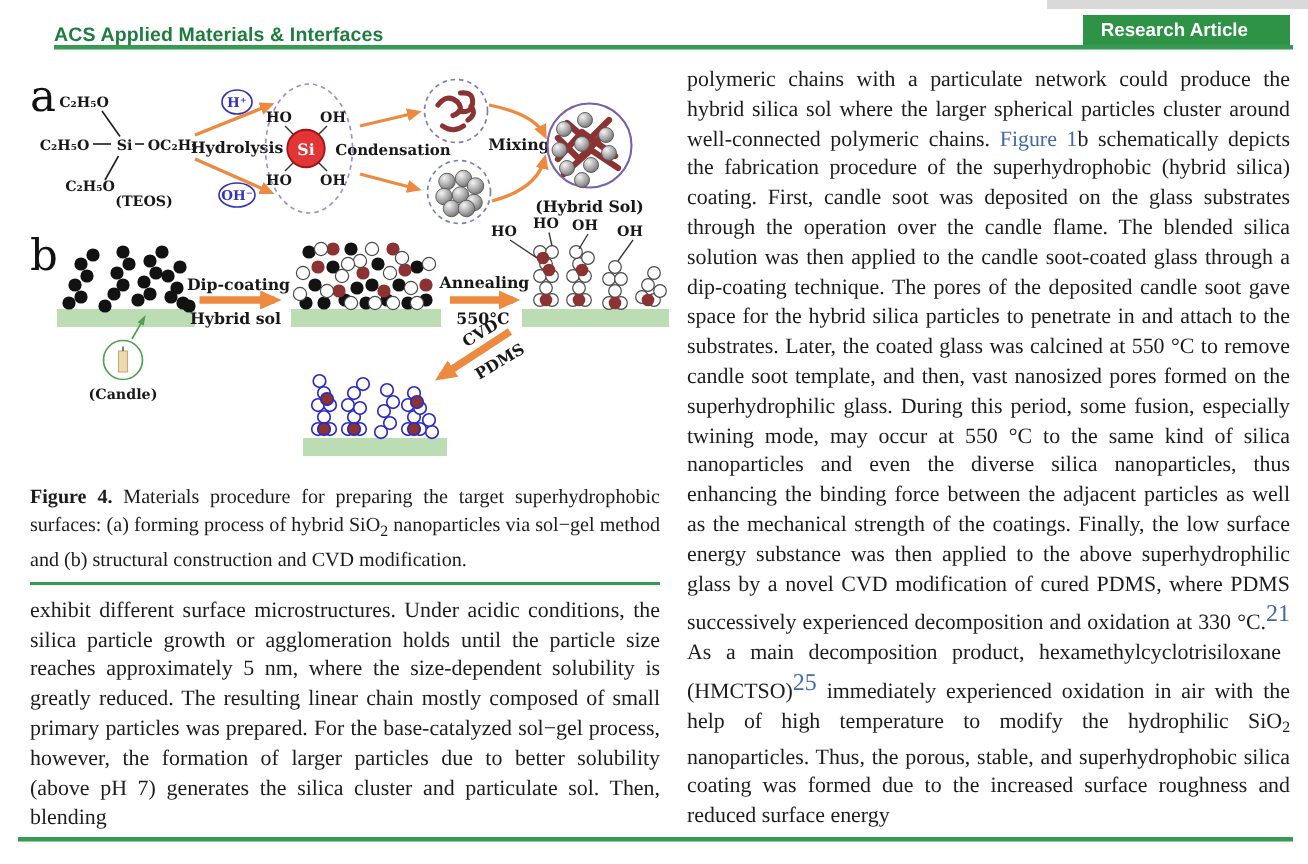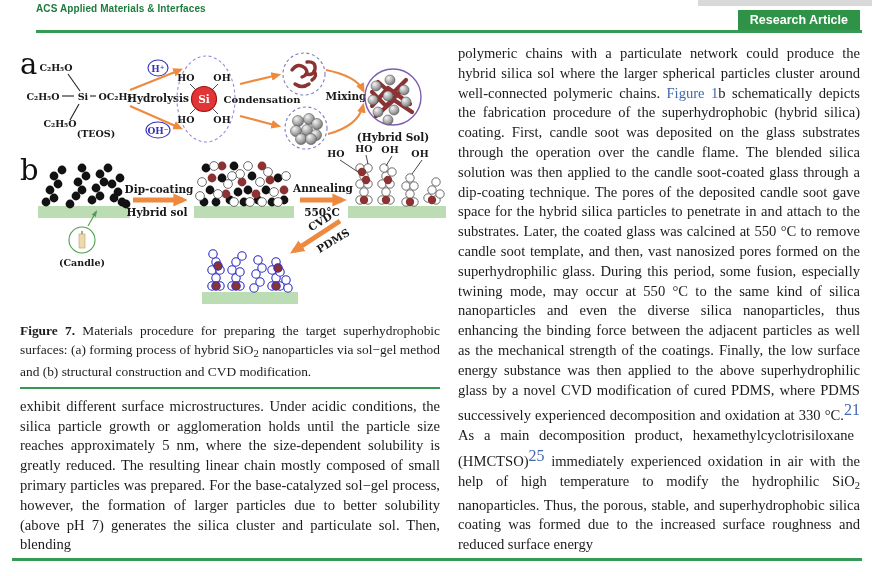--- a/index.html
+++ b/index.html
@@ -1,24 +1,24 @@
 <!DOCTYPE html>
 <html style="--accent-green: #1d7c3e; --badge-green: #2f9347; --rule-green: #379a52; --link-blue: #4169ac; --arrow-orange: #ee8a40; --chain-red: #8c3232; --substrate-green: #bcdcb4; --coating-blue: #2b2bc4; --ion-blue: #3434bb;"><head>
 <meta charset="utf-8">
 <style>
   html,body{margin:0;padding:0;background:#ffffff;}
   .page{position:relative;width:872px;height:576px;background:#fff;overflow:hidden;
         font-family:"Liberation Serif","DejaVu Serif",serif;color:#1c1c1c;}
   .scan-strip{position:absolute;top:0;left:698px;width:174px;height:6px;background:#d9d9d9;}
   .hdr{position:absolute;top:8px;left:36px;right:12px;height:22px;}
-  .journal-title{position:absolute;left:0;bottom:16px;font-family:"Liberation Sans","DejaVu Sans",sans-serif;
-        font-weight:bold;font-size:10px;color:var(--accent-green);letter-spacing:.1px;}
+  .journal-title{position:absolute;left:0;bottom:0;font-family:"Liberation Sans","DejaVu Sans",sans-serif;
+        font-weight:bold;font-size:13px;color:var(--accent-green);letter-spacing:.1px;}
   .badge{position:absolute;right:0;bottom:0;background:var(--badge-green);color:#fff;
         font-family:"Liberation Sans","DejaVu Sans",sans-serif;font-weight:bold;font-size:12.5px;
-        padding:3px 12px 3px 12px;}
+        padding:3px 28px 3px 12px;}
   .hdr-rule{position:absolute;top:30px;left:36px;right:10px;height:2.5px;background:var(--rule-green);}
   .columns{position:absolute;top:44px;left:20px;width:840px;height:514px;display:flex;gap:18px;overflow:hidden;}
   .col-left{width:420px;flex:0 0 auto;}
   .col-right{flex:1 1 auto;}
   .body-par{margin:0;font-size:14.6px;line-height:19.8px;text-align:justify;}
   .col-left .body-par{margin-top:8px;}
   .figwrap{margin:0;padding:0;}
   .figwrap svg{display:block;margin-left:-4px;}
   .caption{margin-top:6px;font-size:13.4px;line-height:18.6px;text-align:justify;}
   .caption .bold{font-weight:bold;}
@@ -375,21 +375,21 @@
               <circle cx="200" cy="242" r="4.2"></circle>
                 <circle cx="202" cy="222" r="4.2"></circle>
                 <circle cx="220" cy="242" r="4.2"></circle>
               <circle cx="260" cy="242" r="4.2"></circle>
                 <circle cx="262" cy="224" r="4.2"></circle>
             </g>
           </g>
         </svg>
       </figure>
 
-      <div class="caption"><span class="bold">Figure 7.</span><span> Materials procedure for preparing the target superhydrophobic surfaces: (a) forming process of hybrid SiO</span><span class="sub">2</span><span> nanoparticles via sol−gel method and (b) structural construction and CVD modification.</span></div>
+      <div class="caption"><span class="bold">Figure 4.</span><span> Materials procedure for preparing the target superhydrophobic surfaces: (a) forming process of hybrid SiO</span><span class="sub">2</span><span> nanoparticles via sol−gel method and (b) structural construction and CVD modification.</span></div>
       <div class="cap-rule"></div>
       <p class="body-par"><span>exhibit different surface microstructures. Under acidic conditions, the silica particle growth or agglomeration holds until the particle size reaches approximately 5 nm, where the size-dependent solubility is greatly reduced. The resulting linear chain mostly composed of small primary particles was prepared. For the base-catalyzed sol−gel process, however, the formation of larger particles due to better solubility (above pH 7) generates the silica cluster and particulate sol. Then, blending</span></p>
     </div>
 
     <div class="col-right">
       <p class="body-par"><span>polymeric chains with a particulate network could produce the hybrid silica sol where the larger spherical particles cluster around well-connected polymeric chains. </span><span class="link">Figure 1</span><span>b schematically depicts the fabrication procedure of the superhydrophobic (hybrid silica) coating. First, candle soot was deposited on the glass substrates through the operation over the candle flame. The blended silica solution was then applied to the candle soot-coated glass through a dip-coating technique. The pores of the deposited candle soot gave space for the hybrid silica particles to penetrate in and attach to the substrates. Later, the coated glass was calcined at 550 °C to remove candle soot template, and then, vast nanosized pores formed on the superhydrophilic glass. During this period, some fusion, especially twining mode, may occur at 550 °C to the same kind of silica nanoparticles and even the diverse silica nanoparticles, thus enhancing the binding force between the adjacent particles as well as the mechanical strength of the coatings. Finally, the low surface energy substance was then applied to the above superhydrophilic glass by a novel CVD modification of cured PDMS, where PDMS successively experienced decomposition and oxidation at 330 °C.</span><span class="suplink">21</span><span> As a main decomposition product, hexamethylcyclotrisiloxane (HMCTSO)</span><span class="suplink">25</span><span> immediately experienced oxidation in air with the help of high temperature to modify the hydrophilic SiO</span><span class="sub">2</span><span> nanoparticles. Thus, the porous, stable, and superhydrophobic silica coating was formed due to the increased surface roughness and reduced surface energy</span></p>
     </div>
   </div>
 
   <div class="bottom-rule"></div>

